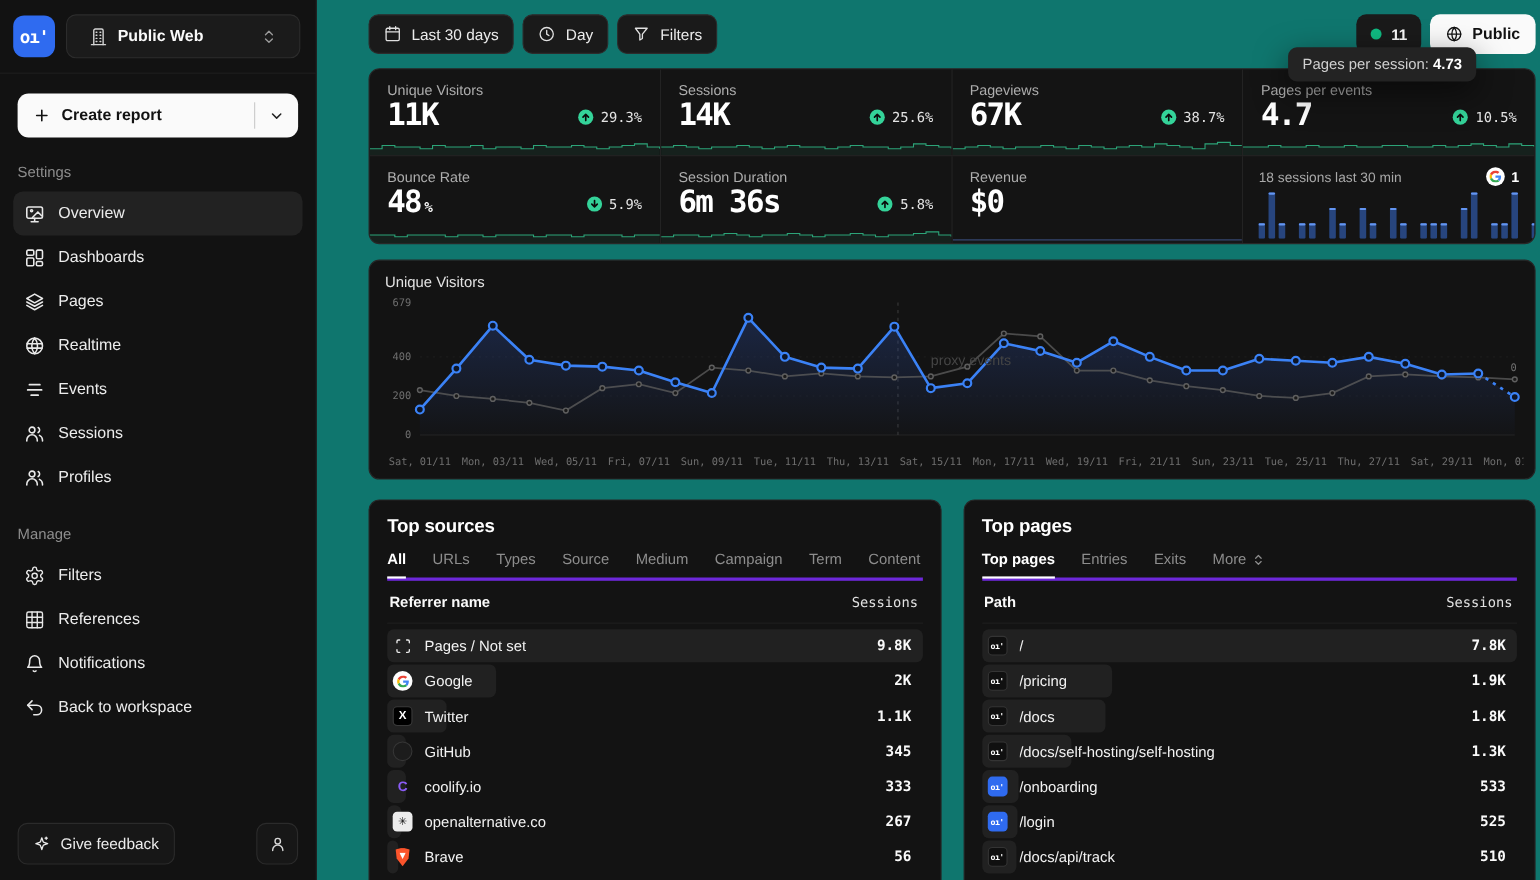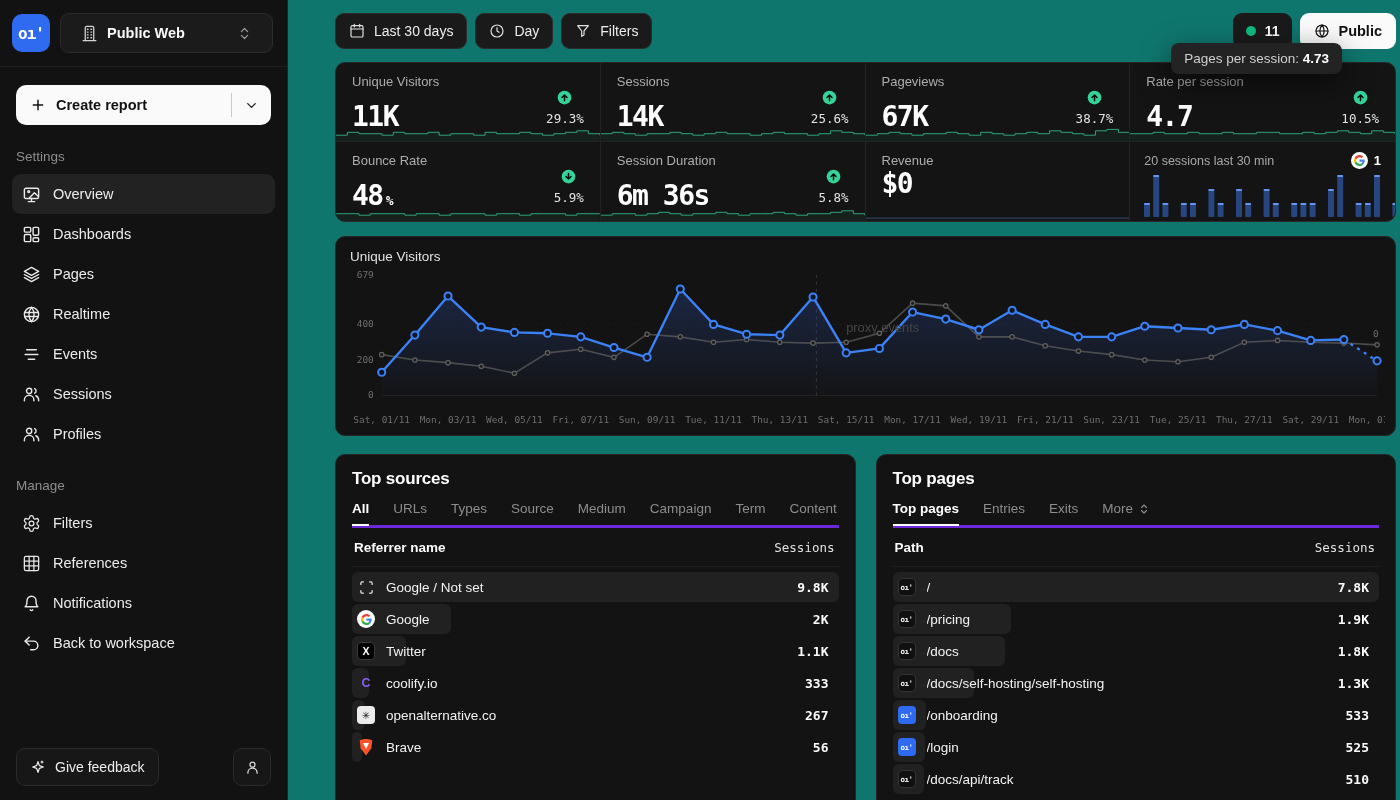--- a/index.html
+++ b/index.html
@@ -55,21 +55,21 @@
   
   .stats-grid { margin-top:13px; display:grid; grid-template-columns:repeat(4,1fr); grid-auto-rows:79px;
                 background:#141414; border:1px solid #282828; border-radius:10px; overflow:hidden; }
   .stat-cell { position:relative; padding:11px 16px 0; overflow:hidden; border-right:1px solid #232323; border-bottom:1px solid #232323; cursor:pointer; }
   .stat-cell:nth-child(4n) { border-right:none; }
   .stat-cell:nth-child(n+5) { border-bottom:none; }
   .stat-label { font-size:13px; color:#adadad; }
   .stat-valrow { display:flex; align-items:flex-end; justify-content:space-between; margin-top:1px; }
   .stat-value { font-family:"DejaVu Sans Mono", monospace; font-weight:700; font-size:28px; letter-spacing:-1.5px; color:#fff; line-height:1.05; white-space:nowrap; }
   .stat-unit { font-size:13px; font-weight:700; margin-left:3px; letter-spacing:0; }
-  .badge { display:flex; align-items:center; gap:6px; margin-bottom:5px;flex-direction:column; }
+  .badge { display:flex; align-items:center; gap:6px; margin-bottom:5px; }
   .badge-ic { width:15px; height:15px; display:flex; }
   .badge-ic.down { transform:rotate(180deg); }
   .badge-txt { font-family:"DejaVu Sans Mono", monospace; font-size:12.5px; color:#e3e3e3; }
   .spark { position:absolute; left:0; right:0; bottom:0; height:18px; width:100%; display:block; }
 
   .live-cell { position:relative; padding:10px 14px 0; border-right:none !important; }
   .live-head { display:flex; align-items:center; justify-content:space-between; }
   .live-label { font-size:12.5px; color:#a8a8a8; }
   .live-ref { display:flex; align-items:center; gap:6px; }
   .g-circle { width:17px; height:17px; border-radius:50%; background:#fff; display:flex; align-items:center; justify-content:center; }
@@ -401,21 +401,21 @@
               </span>
               <span class="badge-txt">38.7%</span>
             </span>
           </div>
           <svg class="spark" viewBox="0 0 100 18" preserveAspectRatio="none">
             <path d="M0 12.2 L4.3 12.2 L4.3 10.7 L8.7 10.7 L8.7 9.3 L13.0 9.3 L13.0 10.7 L17.4 10.7 L17.4 12.2 L21.7 12.2 L21.7 10.7 L26.1 10.7 L26.1 10.7 L30.4 10.7 L30.4 9.3 L34.8 9.3 L34.8 10.7 L39.1 10.7 L39.1 12.2 L43.5 12.2 L43.5 9.3 L47.8 9.3 L47.8 10.7 L52.2 10.7 L52.2 12.2 L56.5 12.2 L56.5 10.7 L60.9 10.7 L60.9 9.3 L65.2 9.3 L65.2 10.7 L69.6 10.7 L69.6 7.8 L73.9 7.8 L73.9 9.3 L78.3 9.3 L78.3 10.7 L82.6 10.7 L82.6 12.2 L87.0 12.2 L87.0 7.8 L91.3 7.8 L91.3 6.4 L95.7 6.4 L95.7 9.3 L100.0 9.3 L100.0 10.7 L100 18 L0 18 Z" fill="#34d399" opacity="0.07"></path>
             <path d="M0 12.2 L4.3 12.2 L4.3 10.7 L8.7 10.7 L8.7 9.3 L13.0 9.3 L13.0 10.7 L17.4 10.7 L17.4 12.2 L21.7 12.2 L21.7 10.7 L26.1 10.7 L26.1 10.7 L30.4 10.7 L30.4 9.3 L34.8 9.3 L34.8 10.7 L39.1 10.7 L39.1 12.2 L43.5 12.2 L43.5 9.3 L47.8 9.3 L47.8 10.7 L52.2 10.7 L52.2 12.2 L56.5 12.2 L56.5 10.7 L60.9 10.7 L60.9 9.3 L65.2 9.3 L65.2 10.7 L69.6 10.7 L69.6 7.8 L73.9 7.8 L73.9 9.3 L78.3 9.3 L78.3 10.7 L82.6 10.7 L82.6 12.2 L87.0 12.2 L87.0 7.8 L91.3 7.8 L91.3 6.4 L95.7 6.4 L95.7 9.3 L100.0 9.3 L100.0 10.7" stroke="#34d399" stroke-width="1" fill="none" opacity="0.75" vector-effect="non-scaling-stroke"></path>
           </svg>
         </div>
         <div class="stat-cell">
-          <div class="stat-label">Rate per session</div>
+          <div class="stat-label">Pages per events</div>
           <div class="stat-valrow">
             <span class="stat-value">4.7</span>
             <span class="badge">
               <span class="badge-ic">
                 <svg viewBox="0 0 24 24">
                   <circle cx="12" cy="12" r="11" fill="#34d399"></circle>
                   <path d="M12 17V8M8 12l4-4 4 4" stroke="#0b0b0b" stroke-width="2.4" fill="none" stroke-linecap="round" stroke-linejoin="round"></path>
                 </svg>
               </span>
               <span class="badge-txt">10.5%</span>
@@ -469,21 +469,21 @@
           <div class="stat-valrow">
             <span class="stat-value">$0</span>
           </div>
           <svg class="spark" viewBox="0 0 100 18" preserveAspectRatio="none">
             <path d="M0 15.1 L4.3 15.1 L4.3 15.1 L8.7 15.1 L8.7 15.1 L13.0 15.1 L13.0 15.1 L17.4 15.1 L17.4 15.1 L21.7 15.1 L21.7 15.1 L26.1 15.1 L26.1 15.1 L30.4 15.1 L30.4 15.1 L34.8 15.1 L34.8 15.1 L39.1 15.1 L39.1 15.1 L43.5 15.1 L43.5 15.1 L47.8 15.1 L47.8 15.1 L52.2 15.1 L52.2 15.1 L56.5 15.1 L56.5 15.1 L60.9 15.1 L60.9 15.1 L65.2 15.1 L65.2 15.1 L69.6 15.1 L69.6 15.1 L73.9 15.1 L73.9 15.1 L78.3 15.1 L78.3 15.1 L82.6 15.1 L82.6 15.1 L87.0 15.1 L87.0 15.1 L91.3 15.1 L91.3 15.1 L95.7 15.1 L95.7 15.1 L100.0 15.1 L100.0 15.1 L100 18 L0 18 Z" fill="#41598f" opacity="0.05"></path>
             <path d="M0 15.1 L4.3 15.1 L4.3 15.1 L8.7 15.1 L8.7 15.1 L13.0 15.1 L13.0 15.1 L17.4 15.1 L17.4 15.1 L21.7 15.1 L21.7 15.1 L26.1 15.1 L26.1 15.1 L30.4 15.1 L30.4 15.1 L34.8 15.1 L34.8 15.1 L39.1 15.1 L39.1 15.1 L43.5 15.1 L43.5 15.1 L47.8 15.1 L47.8 15.1 L52.2 15.1 L52.2 15.1 L56.5 15.1 L56.5 15.1 L60.9 15.1 L60.9 15.1 L65.2 15.1 L65.2 15.1 L69.6 15.1 L69.6 15.1 L73.9 15.1 L73.9 15.1 L78.3 15.1 L78.3 15.1 L82.6 15.1 L82.6 15.1 L87.0 15.1 L87.0 15.1 L91.3 15.1 L91.3 15.1 L95.7 15.1 L95.7 15.1 L100.0 15.1 L100.0 15.1" stroke="#41598f" stroke-width="1" fill="none" opacity="0.75" vector-effect="non-scaling-stroke"></path>
           </svg>
         </div>
         <div class="stat-cell live-cell" id="live-cell">
         <div class="live-head">
-          <span class="live-label">20 sessions last 30 min</span>
+          <span class="live-label">18 sessions last 30 min</span>
           <span class="live-ref">
             <span class="g-circle">
                 <svg viewBox="0 0 48 48">
                   <path fill="#EA4335" d="M24 9.5c3.5 0 6.6 1.2 9.1 3.6l6.8-6.8C35.7 2.4 30.2 0 24 0 14.6 0 6.5 5.4 2.6 13.2l7.9 6.2C12.4 13.6 17.7 9.5 24 9.5z"></path>
                   <path fill="#4285F4" d="M46.5 24.5c0-1.6-.1-3.1-.4-4.5H24v9h12.7c-.6 2.9-2.2 5.4-4.7 7.1l7.6 5.9c4.4-4.1 6.9-10.1 6.9-17.5z"></path>
                   <path fill="#FBBC05" d="M10.5 28.6a14.5 14.5 0 0 1 0-9.2l-7.9-6.2a24 24 0 0 0 0 21.6l7.9-6.2z"></path>
                   <path fill="#34A853" d="M24 48c6.5 0 11.9-2.1 15.9-5.8l-7.6-5.9c-2.1 1.4-4.9 2.3-8.3 2.3-6.3 0-11.6-4.1-13.5-9.9l-7.9 6.2C6.5 42.6 14.6 48 24 48z"></path>
                 </svg>
               </span>
             <span class="live-ref-count">1</span>
@@ -679,21 +679,21 @@
               <span class="trow-ic">
                 <span class="fav fav-direct">
                   <svg width="15" height="15" viewBox="0 0 24 24" fill="none" stroke="currentColor" stroke-width="2" stroke-linecap="round" stroke-linejoin="round">
                     <path d="M3 7V5a2 2 0 0 1 2-2h2"></path>
                     <path d="M17 3h2a2 2 0 0 1 2 2v2"></path>
                     <path d="M21 17v2a2 2 0 0 1-2 2h-2"></path>
                     <path d="M7 21H5a2 2 0 0 1-2-2v-2"></path>
                   </svg>
                 </span>
               </span>
-              <span class="trow-name">Google / Not set</span>
+              <span class="trow-name">Pages / Not set</span>
               <span class="trow-val">9.8K</span>
             </div>
             <div class="trow">
               <span class="trow-bar" style="width:20.4%"></span>
               <span class="trow-ic">
                 <span class="fav fav-google">
                   <svg viewBox="0 0 48 48">
                     <path fill="#EA4335" d="M24 9.5c3.5 0 6.6 1.2 9.1 3.6l6.8-6.8C35.7 2.4 30.2 0 24 0 14.6 0 6.5 5.4 2.6 13.2l7.9 6.2C12.4 13.6 17.7 9.5 24 9.5z"></path>
                     <path fill="#4285F4" d="M46.5 24.5c0-1.6-.1-3.1-.4-4.5H24v9h12.7c-.6 2.9-2.2 5.4-4.7 7.1l7.6 5.9c4.4-4.1 6.9-10.1 6.9-17.5z"></path>
                     <path fill="#FBBC05" d="M10.5 28.6a14.5 14.5 0 0 1 0-9.2l-7.9-6.2a24 24 0 0 0 0 21.6l7.9-6.2z"></path>
@@ -706,20 +706,28 @@
             </div>
             <div class="trow">
               <span class="trow-bar" style="width:11.2%"></span>
               <span class="trow-ic">
                 <span class="fav fav-twitter">X</span>
               </span>
               <span class="trow-name">Twitter</span>
               <span class="trow-val">1.1K</span>
             </div>
             <div class="trow">
+              <span class="trow-bar" style="width:3.5%"></span>
+              <span class="trow-ic">
+                <span class="fav fav-github"></span>
+              </span>
+              <span class="trow-name">GitHub</span>
+              <span class="trow-val">345</span>
+            </div>
+            <div class="trow">
               <span class="trow-bar" style="width:3.4%"></span>
               <span class="trow-ic">
                 <span class="fav fav-coolify">C</span>
               </span>
               <span class="trow-name">coolify.io</span>
               <span class="trow-val">333</span>
             </div>
             <div class="trow">
               <span class="trow-bar" style="width:2.7%"></span>
               <span class="trow-ic">

